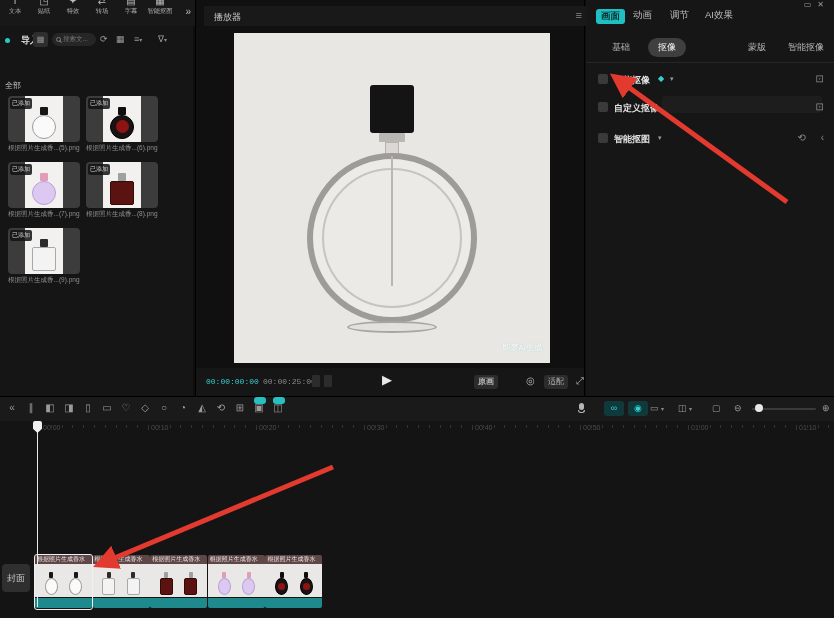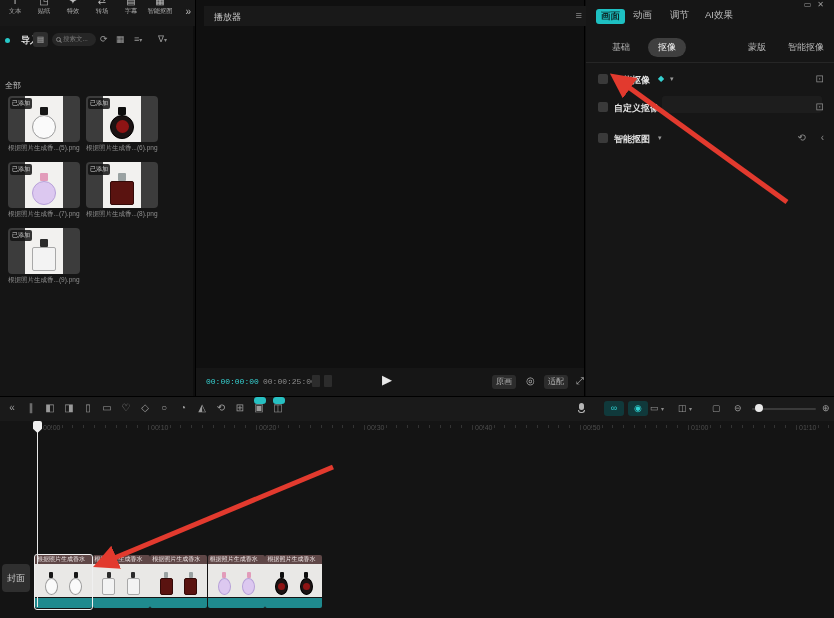--- a/index.html
+++ b/index.html
@@ -217,27 +217,37 @@
         <div class="filename">根据照片生成香...(9).png</div>
       </div>
     </div>
 </div>
 
 <div id="player-panel" class="abs">
   <div id="player-header">
     <span id="player-title">播放器</span>
     <span id="player-menu">≡</span>
   </div>
+  <div id="canvas">
+    <div id="big-cap"></div>
+    <div id="big-band"></div>
+    <div id="big-neck"></div>
+    <div id="big-ring"></div>
+    <div id="big-inner"></div>
+    <div id="big-tube"></div>
+    <div id="big-base"></div>
+    <div id="watermark">即梦AI生成</div>
+  </div>
   <div id="player-controls">
     <span id="time-current">00:00:00:00</span>
     <span id="time-total">00:00:25:00</span>
     <span class="page-chip" style="left:116px;"></span>
     <span class="page-chip" style="left:128px;"></span>
     <span id="play-btn">▶</span>
-    <span class="pc-btn" style="left:296px;">原画</span>
+    <span class="pc-btn" style="left:278px;font-weight:bold;">原画</span>
     <span class="pc-icon" style="left:330px;">◎</span>
     <span class="pc-btn" style="left:348px;">适配</span>
     <span class="pc-icon" style="left:380px;">⤢</span>
   </div>
 </div>
 
 <div id="props-panel" class="abs">
   <div id="win-controls">
     <span>▭</span><span>✕</span>
   </div>

